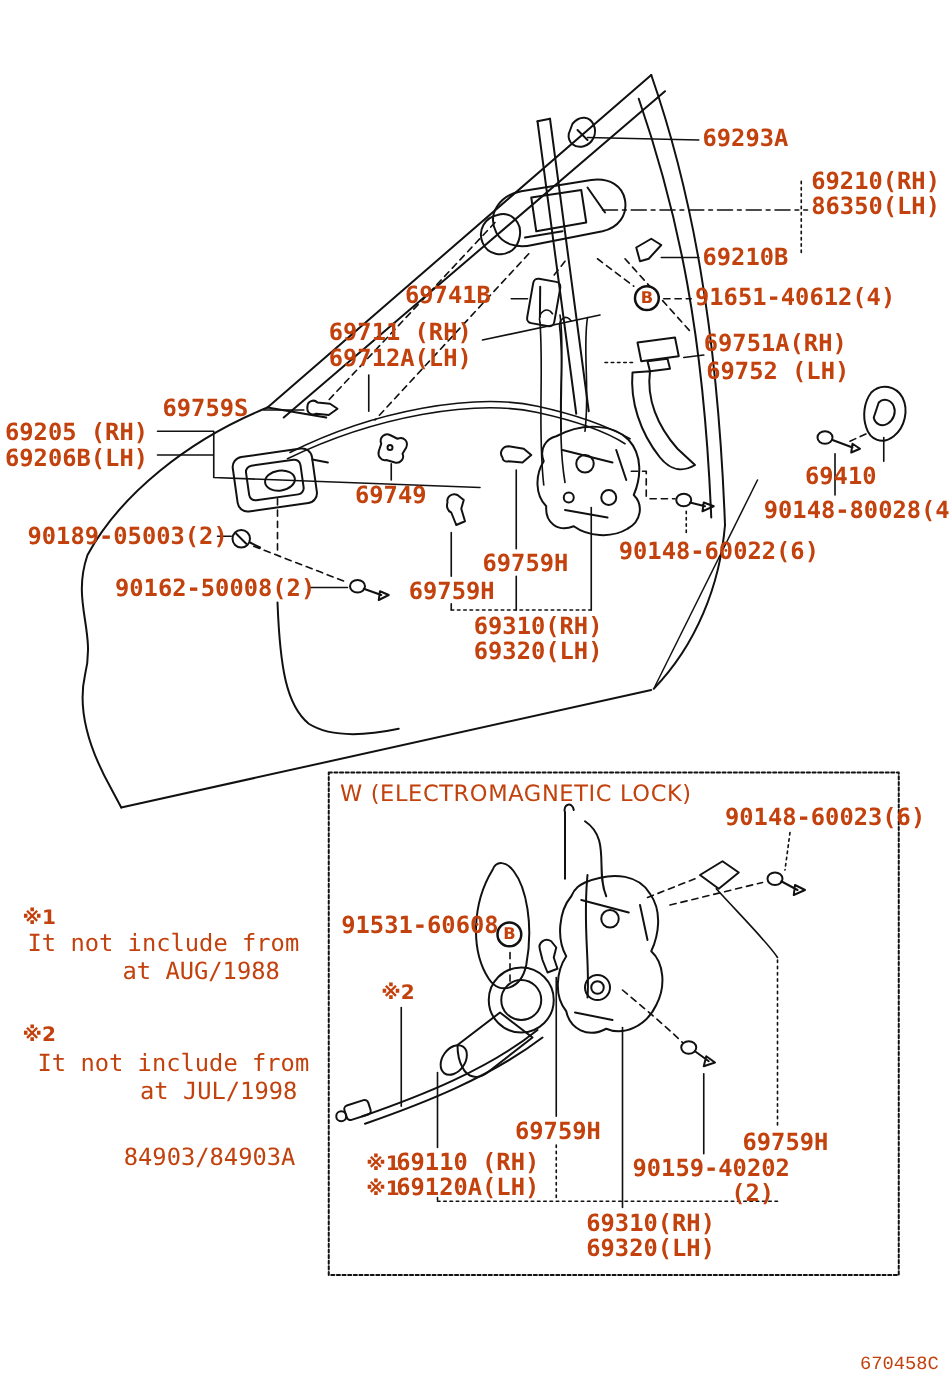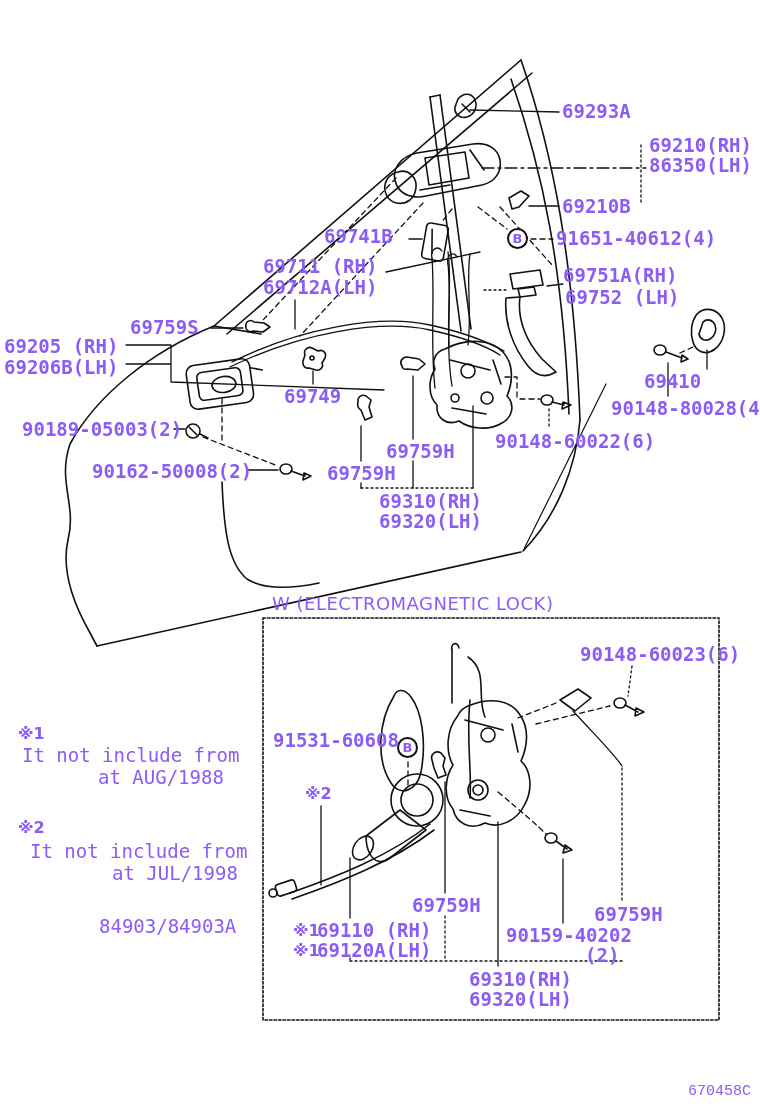--- a/index.html
+++ b/index.html
@@ -1,35 +1,35 @@
 <!DOCTYPE html>
 <html><head>
 <meta charset="utf-8">
 <style>
   html,body{margin:0;padding:0;background:#ffffff;}
   .canvas{
     position:relative;width:760px;height:1112px;background:#fff;
-    font-family:"DejaVu Sans Mono",monospace;color:#8b5cf6;overflow:hidden;
+    font-family:"DejaVu Sans Mono",monospace;color:#c2410c;overflow:hidden;
   }
   svg.art{position:absolute;left:0;top:0;}
   .lbl{
     position:absolute;font-family:"DejaVu Sans Mono",monospace;
     font-weight:bold;font-size:19px;line-height:20px;white-space:pre;
   }
   .note{
     position:absolute;font-family:"DejaVu Sans Mono",monospace;
     font-weight:normal;font-size:19px;line-height:20px;white-space:pre;
   }
   .mark{
     position:absolute;font-family:"DejaVu Sans",sans-serif;
     font-weight:bold;font-size:16px;line-height:18px;
   }
   .hdr{
     position:absolute;font-family:"DejaVu Sans",sans-serif;
-    font-size:18px;letter-spacing:.5px;line-height:20px;
+    font-size:18px;letter-spacing:.5px;line-height:20px;margin-top:32px;
   }
   .code{
     position:absolute;font-family:Liberation Mono, monospace;
     font-size:15px;line-height:16px;
   }
   .cb{
     position:absolute;width:21px;height:21px;box-sizing:border-box;
     border:2px solid #111;border-radius:50%;
     display:flex;align-items:center;justify-content:center;
     font-family:"DejaVu Sans",sans-serif;font-size:13px;font-weight:bold;

